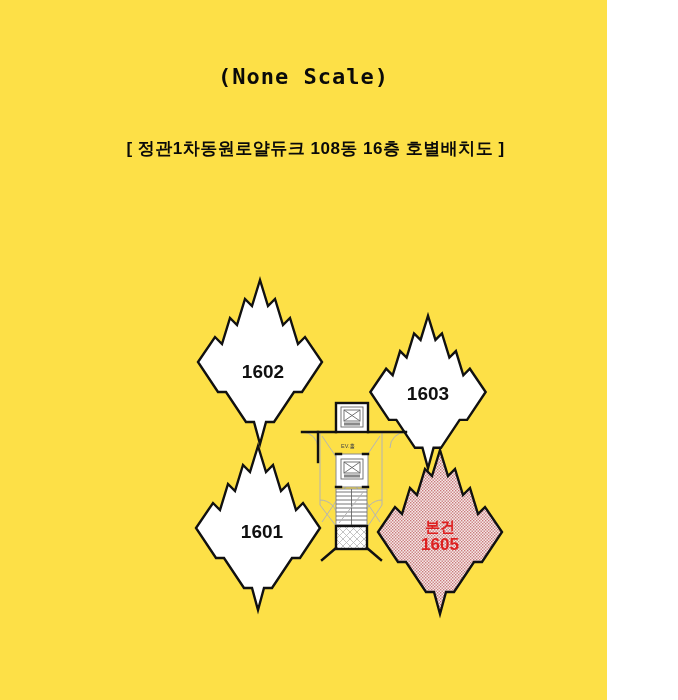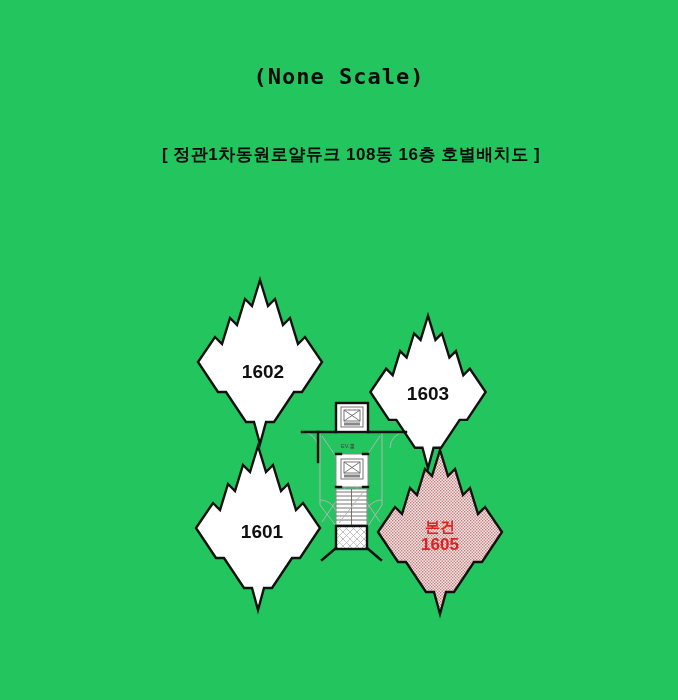--- a/index.html
+++ b/index.html
@@ -1,28 +1,28 @@
 <!DOCTYPE html>
 <html><head>
 <meta charset="utf-8">
 <style>
   html,body { margin:0; padding:0; background:#fff; }
   .canvas {
-    position:relative; width:678px; height:700px;
-    background:#22c55e; overflow:hidden;
+    position:relative; width:607px; height:700px;
+    background:#fde047; overflow:hidden;
     font-family:"Liberation Sans", sans-serif;
   }
   .scale-note {
     position:absolute; top:64px; left:0; right:0;
     text-align:center;
     font-family:"DejaVu Sans Mono", monospace;
     font-weight:bold; font-size:22px; letter-spacing:1px; color:#0a0a0a;
   }
   .plan-title {
-    position:absolute; top:143px; left:0; right:0;
+    position:absolute; top:137px; left:0; right:0;
     text-align:center;
     font-family:"Liberation Sans", sans-serif;
     font-weight:bold; font-size:17px; letter-spacing:0.5px; color:#0a0a0a;margin-left:24px;
   }
   svg.plan { position:absolute; left:0; top:0; }
   .unit-num  { font-family:"Liberation Sans",sans-serif; font-weight:bold; font-size:19px; fill:#101010; text-anchor:middle; }
   .subject-t { font-family:"Liberation Sans",sans-serif; font-weight:bold; font-size:15px; text-anchor:middle; }
   .subject-n { font-family:"Liberation Sans",sans-serif; font-weight:bold; font-size:17px; text-anchor:middle; }
   .tiny      { font-family:"Liberation Sans",sans-serif; font-size:5.5px; fill:#444; text-anchor:middle; }
   .thin  { stroke:#b4b4b4; stroke-width:1;   fill:none; }

